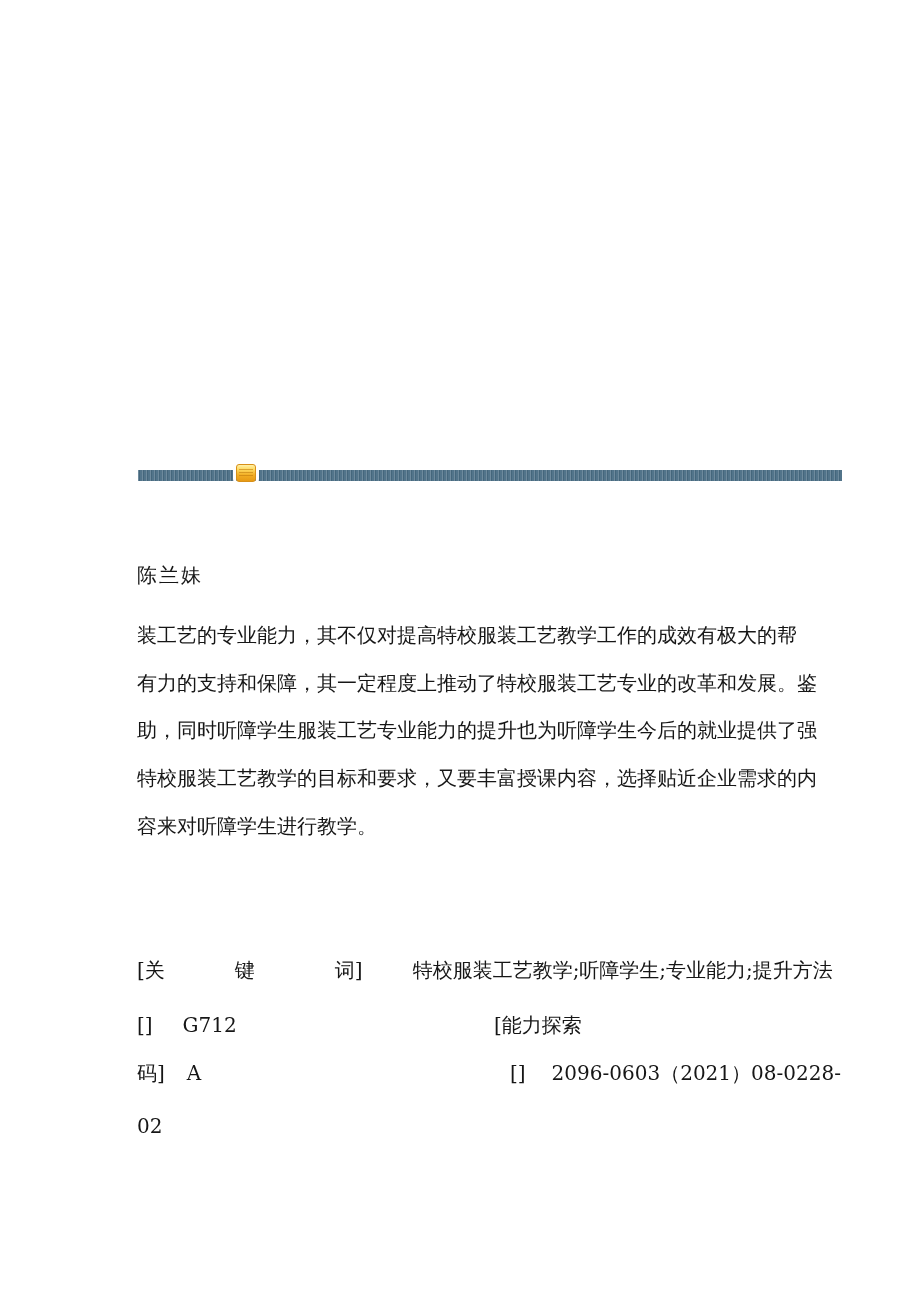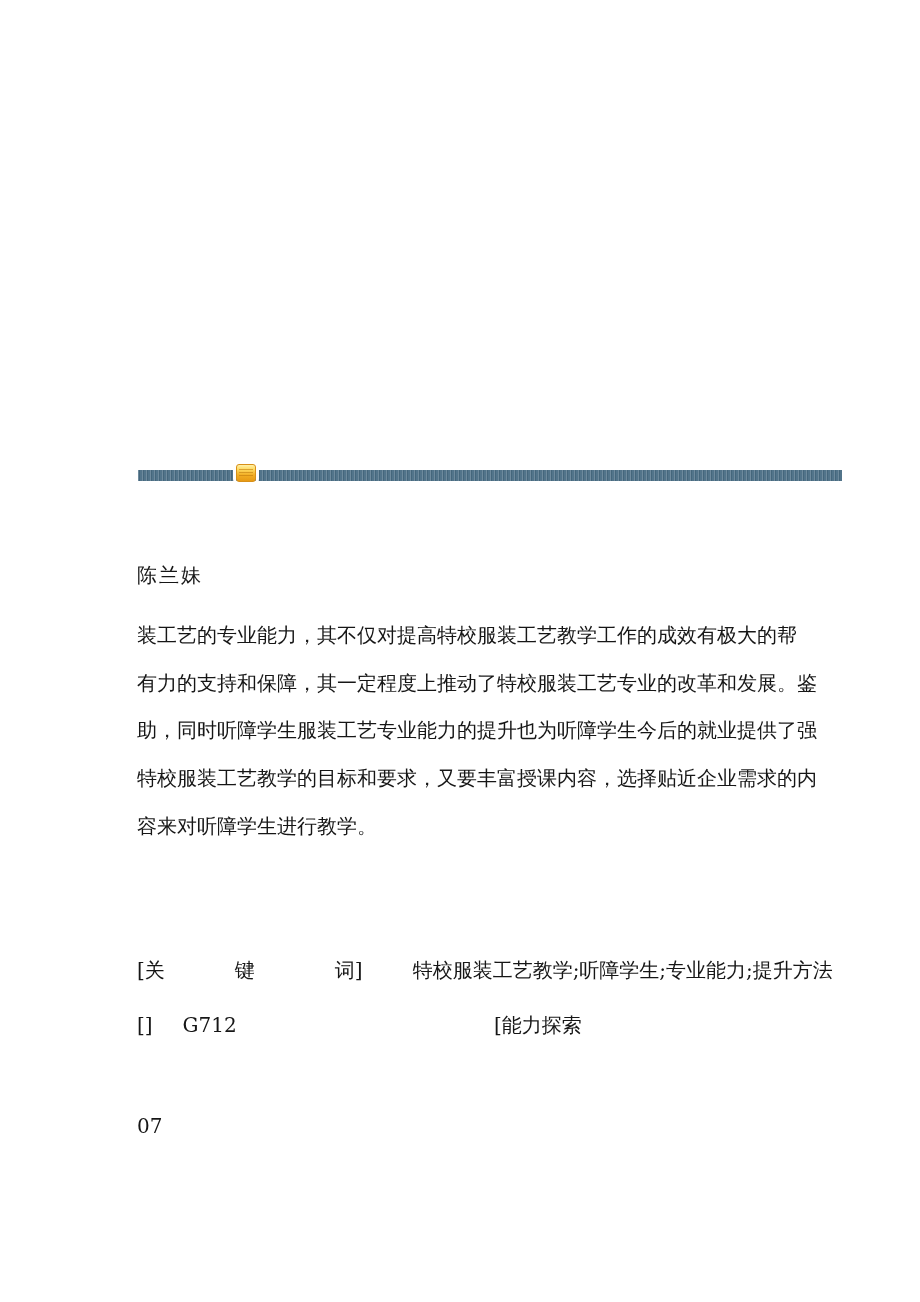--- a/index.html
+++ b/index.html
@@ -105,16 +105,20 @@
 
   <div class="keywords">
     <span>[关</span><span class="gap gap-70"></span><span>键</span><span class="gap gap-80"></span><span>词]</span><span class="gap gap-50"></span><span>特校服装工艺教学;听障学生;专业能力;提升方法</span>
   </div>
 
   <div class="meta-row meta-row-1">
     <span>[]</span><span class="gap gap-30"></span><span>G712</span>
     <span class="meta-right-1">[能力探索</span>
   </div>
 
+  <div class="meta-row meta-row-2">
+    <span>码]</span><span class="gap gap-22"></span><span>A</span>
+    <span class="meta-right-2"><span>[]</span><span class="gap gap-26"></span><span>2096-0603（2021）08-0228-</span></span>
+  </div>
 
-  <div class="meta-row meta-row-3">07</div>
+  <div class="meta-row meta-row-3">02</div>
 
 </div>
 
 </body></html>

